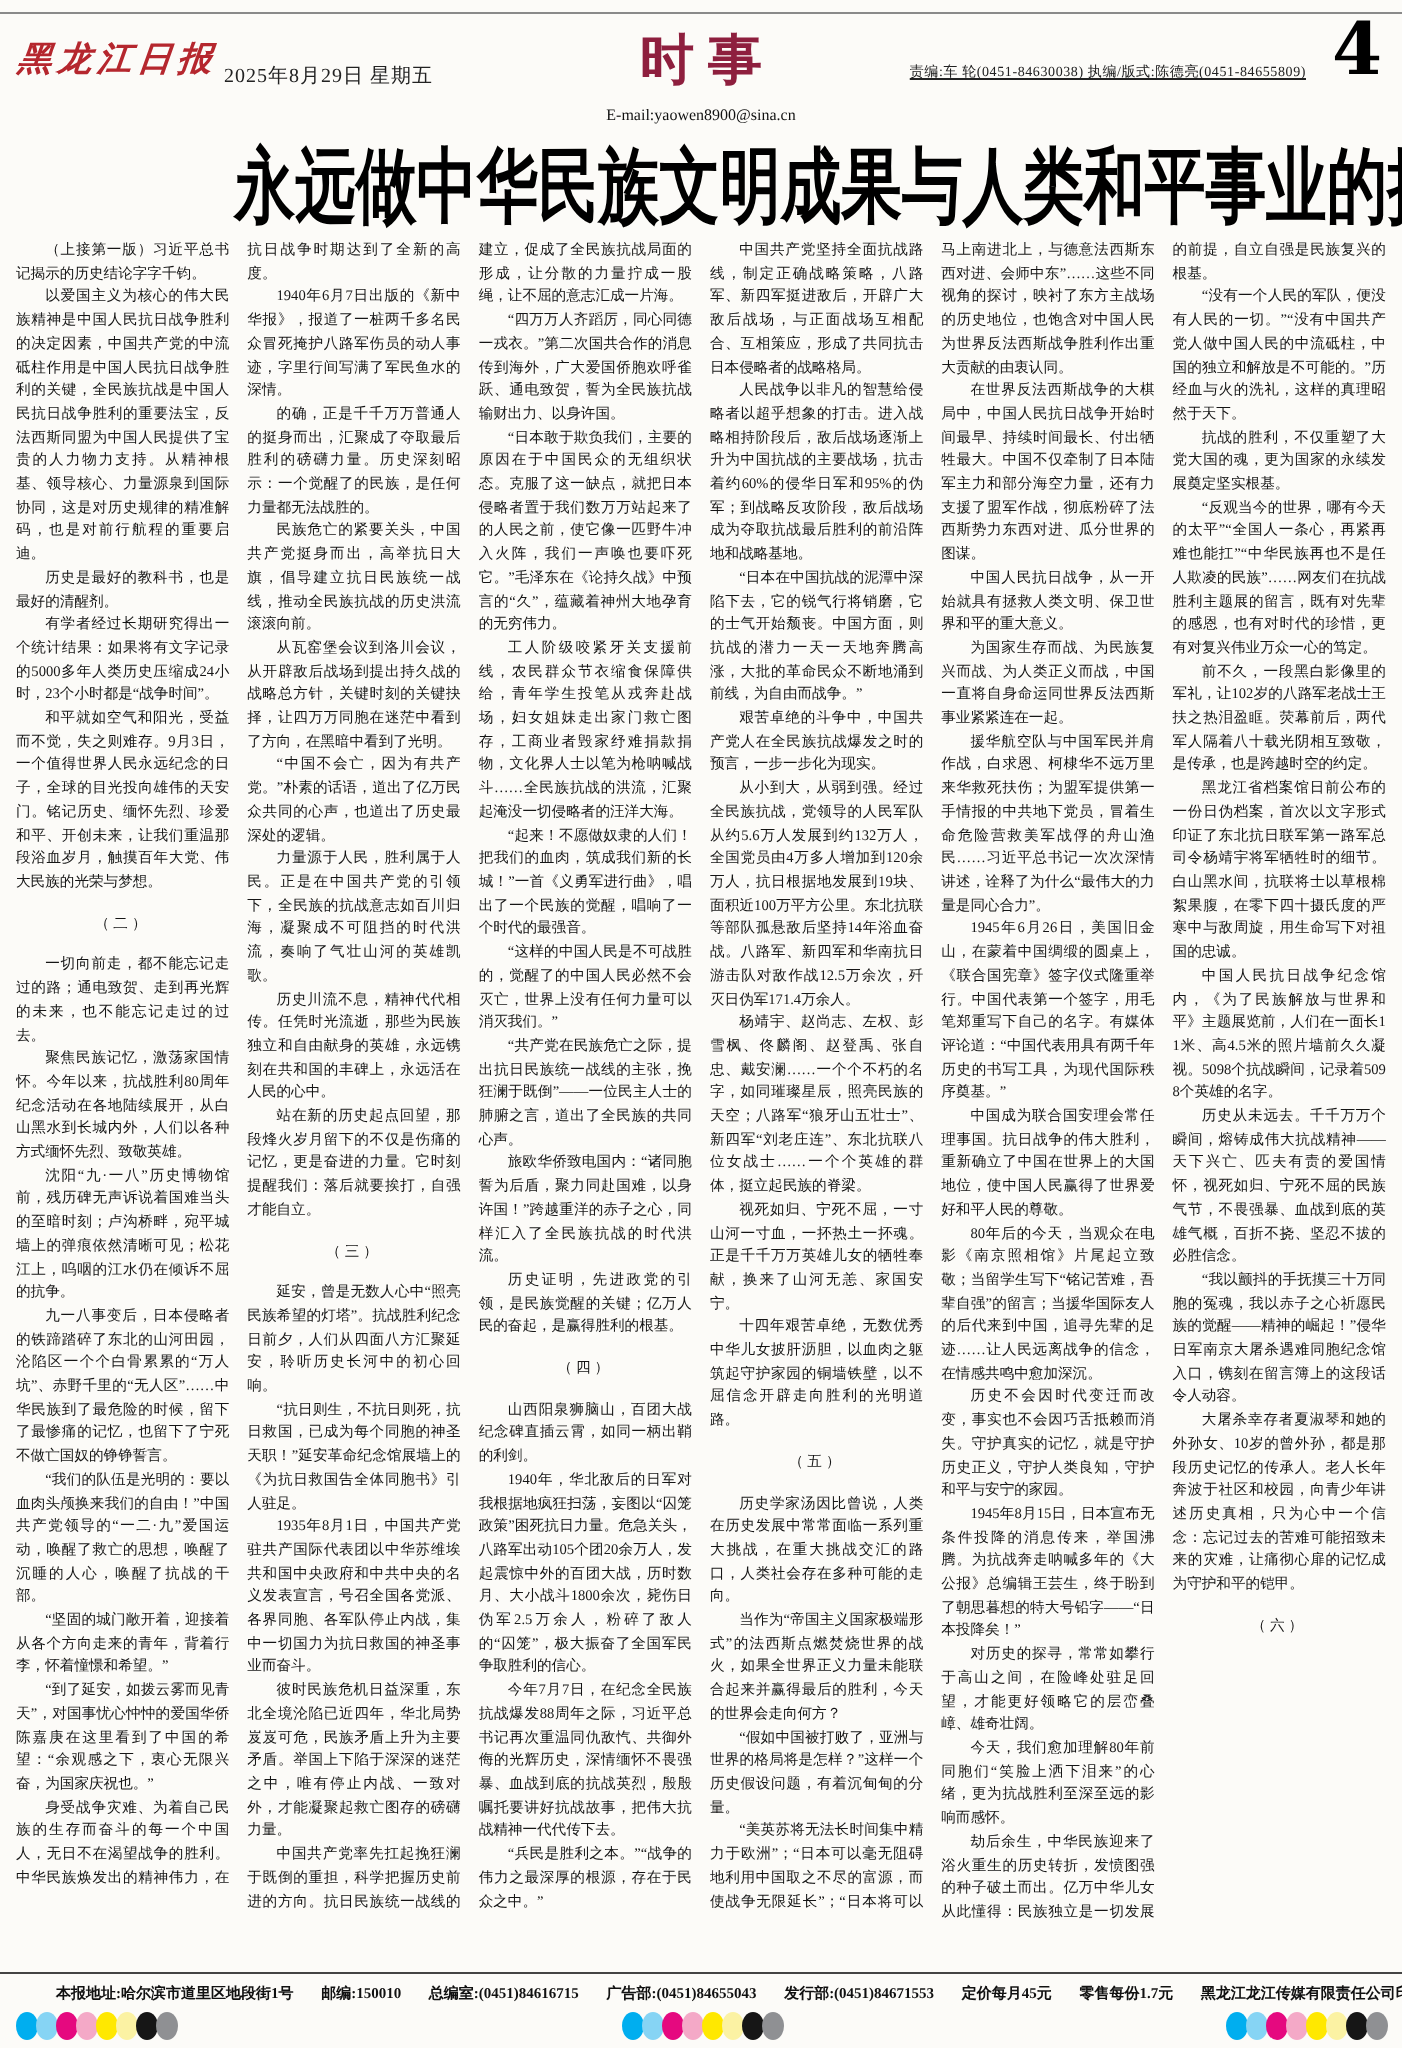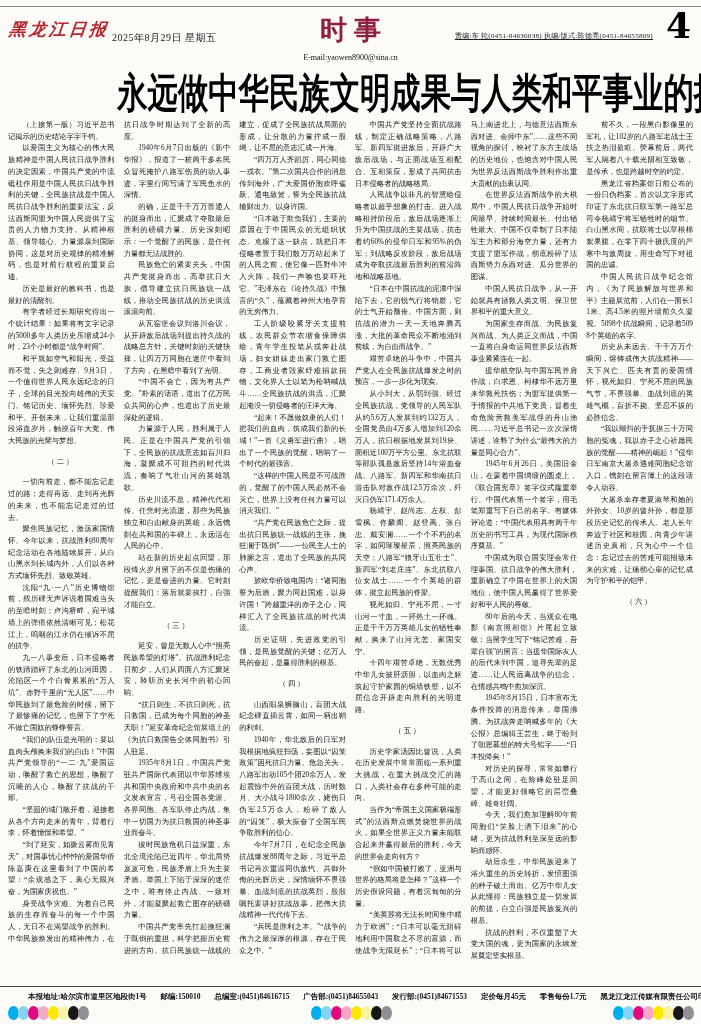--- a/index.html
+++ b/index.html
@@ -60,21 +60,21 @@
 
   <h1 class="headline"><span>永远做中华民族文明成果与人类和平事业的捍卫者</span></h1>
 
   <div class="columns" id="article-columns">
       <p class="p">（上接第一版）习近平总书记揭示的历史结论字字千钧。</p>
       <p class="p">以爱国主义为核心的伟大民族精神是中国人民抗日战争胜利的决定因素，中国共产党的中流砥柱作用是中国人民抗日战争胜利的关键，全民族抗战是中国人民抗日战争胜利的重要法宝，反法西斯同盟为中国人民提供了宝贵的人力物力支持。从精神根基、领导核心、力量源泉到国际协同，这是对历史规律的精准解码，也是对前行航程的重要启迪。</p>
       <p class="p">历史是最好的教科书，也是最好的清醒剂。</p>
       <p class="p">有学者经过长期研究得出一个统计结果：如果将有文字记录的5000多年人类历史压缩成24小时，23个小时都是“战争时间”。</p>
       <p class="p">和平就如空气和阳光，受益而不觉，失之则难存。9月3日，一个值得世界人民永远纪念的日子，全球的目光投向雄伟的天安门。铭记历史、缅怀先烈、珍爱和平、开创未来，让我们重温那段浴血岁月，触摸百年大党、伟大民族的光荣与梦想。</p>
       <p class="mark">（二）</p>
-      <p class="p">一切向前走，都不能忘记走过的路；走得再远、走到再光辉的未来，也不能忘记走过的过去。</p>
+      <p class="p">一切向前走，都不能忘记走过的路；通电致贺、走到再光辉的未来，也不能忘记走过的过去。</p>
       <p class="p">聚焦民族记忆，激荡家国情怀。今年以来，抗战胜利80周年纪念活动在各地陆续展开，从白山黑水到长城内外，人们以各种方式缅怀先烈、致敬英雄。</p>
       <p class="p">沈阳“九·一八”历史博物馆前，残历碑无声诉说着国难当头的至暗时刻；卢沟桥畔，宛平城墙上的弹痕依然清晰可见；松花江上，呜咽的江水仍在倾诉不屈的抗争。</p>
       <p class="p">九一八事变后，日本侵略者的铁蹄踏碎了东北的山河田园，沦陷区一个个白骨累累的“万人坑”、赤野千里的“无人区”……中华民族到了最危险的时候，留下了最惨痛的记忆，也留下了宁死不做亡国奴的铮铮誓言。</p>
       <p class="p">“我们的队伍是光明的：要以血肉头颅换来我们的自由！”中国共产党领导的“一二·九”爱国运动，唤醒了救亡的思想，唤醒了沉睡的人心，唤醒了抗战的干部。</p>
       <p class="p">“坚固的城门敞开着，迎接着从各个方向走来的青年，背着行李，怀着憧憬和希望。”</p>
       <p class="p">“到了延安，如拨云雾而见青天”，对国事忧心忡忡的爱国华侨陈嘉庚在这里看到了中国的希望：“余观感之下，衷心无限兴奋，为国家庆祝也。”</p>
       <p class="p">身受战争灾难、为着自己民族的生存而奋斗的每一个中国人，无日不在渴望战争的胜利。中华民族焕发出的精神伟力，在抗日战争时期达到了全新的高度。</p>
       <p class="p">1940年6月7日出版的《新中华报》，报道了一桩两千多名民众冒死掩护八路军伤员的动人事迹，字里行间写满了军民鱼水的深情。</p>
       <p class="p">的确，正是千千万万普通人的挺身而出，汇聚成了夺取最后胜利的磅礴力量。历史深刻昭示：一个觉醒了的民族，是任何力量都无法战胜的。</p>
       <p class="p">民族危亡的紧要关头，中国共产党挺身而出，高举抗日大旗，倡导建立抗日民族统一战线，推动全民族抗战的历史洪流滚滚向前。</p>
@@ -115,25 +115,28 @@
       <p class="p">当作为“帝国主义国家极端形式”的法西斯点燃焚烧世界的战火，如果全世界正义力量未能联合起来并赢得最后的胜利，今天的世界会走向何方？</p>
       <p class="p">“假如中国被打败了，亚洲与世界的格局将是怎样？”这样一个历史假设问题，有着沉甸甸的分量。</p>
       <p class="p">“美英苏将无法长时间集中精力于欧洲”；“日本可以毫无阻碍地利用中国取之不尽的富源，而使战争无限延长”；“日本将可以马上南进北上，与德意法西斯东西对进、会师中东”……这些不同视角的探讨，映衬了东方主战场的历史地位，也饱含对中国人民为世界反法西斯战争胜利作出重大贡献的由衷认同。</p>
       <p class="p">在世界反法西斯战争的大棋局中，中国人民抗日战争开始时间最早、持续时间最长、付出牺牲最大。中国不仅牵制了日本陆军主力和部分海空力量，还有力支援了盟军作战，彻底粉碎了法西斯势力东西对进、瓜分世界的图谋。</p>
       <p class="p">中国人民抗日战争，从一开始就具有拯救人类文明、保卫世界和平的重大意义。</p>
       <p class="p">为国家生存而战、为民族复兴而战、为人类正义而战，中国一直将自身命运同世界反法西斯事业紧紧连在一起。</p>
       <p class="p">援华航空队与中国军民并肩作战，白求恩、柯棣华不远万里来华救死扶伤；为盟军提供第一手情报的中共地下党员，冒着生命危险营救美军战俘的舟山渔民……习近平总书记一次次深情讲述，诠释了为什么“最伟大的力量是同心合力”。</p>
       <p class="p">1945年6月26日，美国旧金山，在蒙着中国绸缎的圆桌上，《联合国宪章》签字仪式隆重举行。中国代表第一个签字，用毛笔郑重写下自己的名字。有媒体评论道：“中国代表用具有两千年历史的书写工具，为现代国际秩序奠基。”</p>
       <p class="p">中国成为联合国安理会常任理事国。抗日战争的伟大胜利，重新确立了中国在世界上的大国地位，使中国人民赢得了世界爱好和平人民的尊敬。</p>
       <p class="p">80年后的今天，当观众在电影《南京照相馆》片尾起立致敬；当留学生写下“铭记苦难，吾辈自强”的留言；当援华国际友人的后代来到中国，追寻先辈的足迹……让人民远离战争的信念，在情感共鸣中愈加深沉。</p>
+      <p class="p">历史不会因时代变迁而改变，事实也不会因巧舌抵赖而消失。守护真实的记忆，就是守护历史正义，守护人类良知，守护和平与安宁的家园。</p>
       <p class="p">1945年8月15日，日本宣布无条件投降的消息传来，举国沸腾。为抗战奔走呐喊多年的《大公报》总编辑王芸生，终于盼到了朝思暮想的特大号铅字——“日本投降矣！”</p>
       <p class="p">对历史的探寻，常常如攀行于高山之间，在险峰处驻足回望，才能更好领略它的层峦叠嶂、雄奇壮阔。</p>
       <p class="p">今天，我们愈加理解80年前同胞们“笑脸上洒下泪来”的心绪，更为抗战胜利至深至远的影响而感怀。</p>
       <p class="p">劫后余生，中华民族迎来了浴火重生的历史转折，发愤图强的种子破土而出。亿万中华儿女从此懂得：民族独立是一切发展的前提，自立自强是民族复兴的根基。</p>
+      <p class="p">“没有一个人民的军队，便没有人民的一切。”“没有中国共产党人做中国人民的中流砥柱，中国的独立和解放是不可能的。”历经血与火的洗礼，这样的真理昭然于天下。</p>
       <p class="p">抗战的胜利，不仅重塑了大党大国的魂，更为国家的永续发展奠定坚实根基。</p>
+      <p class="p">“反观当今的世界，哪有今天的太平”“全国人一条心，再紧再难也能扛”“中华民族再也不是任人欺凌的民族”……网友们在抗战胜利主题展的留言，既有对先辈的感恩，也有对时代的珍惜，更有对复兴伟业万众一心的笃定。</p>
       <p class="p">前不久，一段黑白影像里的军礼，让102岁的八路军老战士王扶之热泪盈眶。荧幕前后，两代军人隔着八十载光阴相互致敬，是传承，也是跨越时空的约定。</p>
       <p class="p">黑龙江省档案馆日前公布的一份日伪档案，首次以文字形式印证了东北抗日联军第一路军总司令杨靖宇将军牺牲时的细节。白山黑水间，抗联将士以草根棉絮果腹，在零下四十摄氏度的严寒中与敌周旋，用生命写下对祖国的忠诚。</p>
       <p class="p">中国人民抗日战争纪念馆内，《为了民族解放与世界和平》主题展览前，人们在一面长11米、高4.5米的照片墙前久久凝视。5098个抗战瞬间，记录着5098个英雄的名字。</p>
       <p class="p">历史从未远去。千千万万个瞬间，熔铸成伟大抗战精神——天下兴亡、匹夫有责的爱国情怀，视死如归、宁死不屈的民族气节，不畏强暴、血战到底的英雄气概，百折不挠、坚忍不拔的必胜信念。</p>
       <p class="p">“我以颤抖的手抚摸三十万同胞的冤魂，我以赤子之心祈愿民族的觉醒——精神的崛起！”侵华日军南京大屠杀遇难同胞纪念馆入口，镌刻在留言簿上的这段话令人动容。</p>
       <p class="p">大屠杀幸存者夏淑琴和她的外孙女、10岁的曾外孙，都是那段历史记忆的传承人。老人长年奔波于社区和校园，向青少年讲述历史真相，只为心中一个信念：忘记过去的苦难可能招致未来的灾难，让痛彻心扉的记忆成为守护和平的铠甲。</p>
       <p class="mark">（六）</p>
     </div>
 
   <div class="footer-rule"></div>

